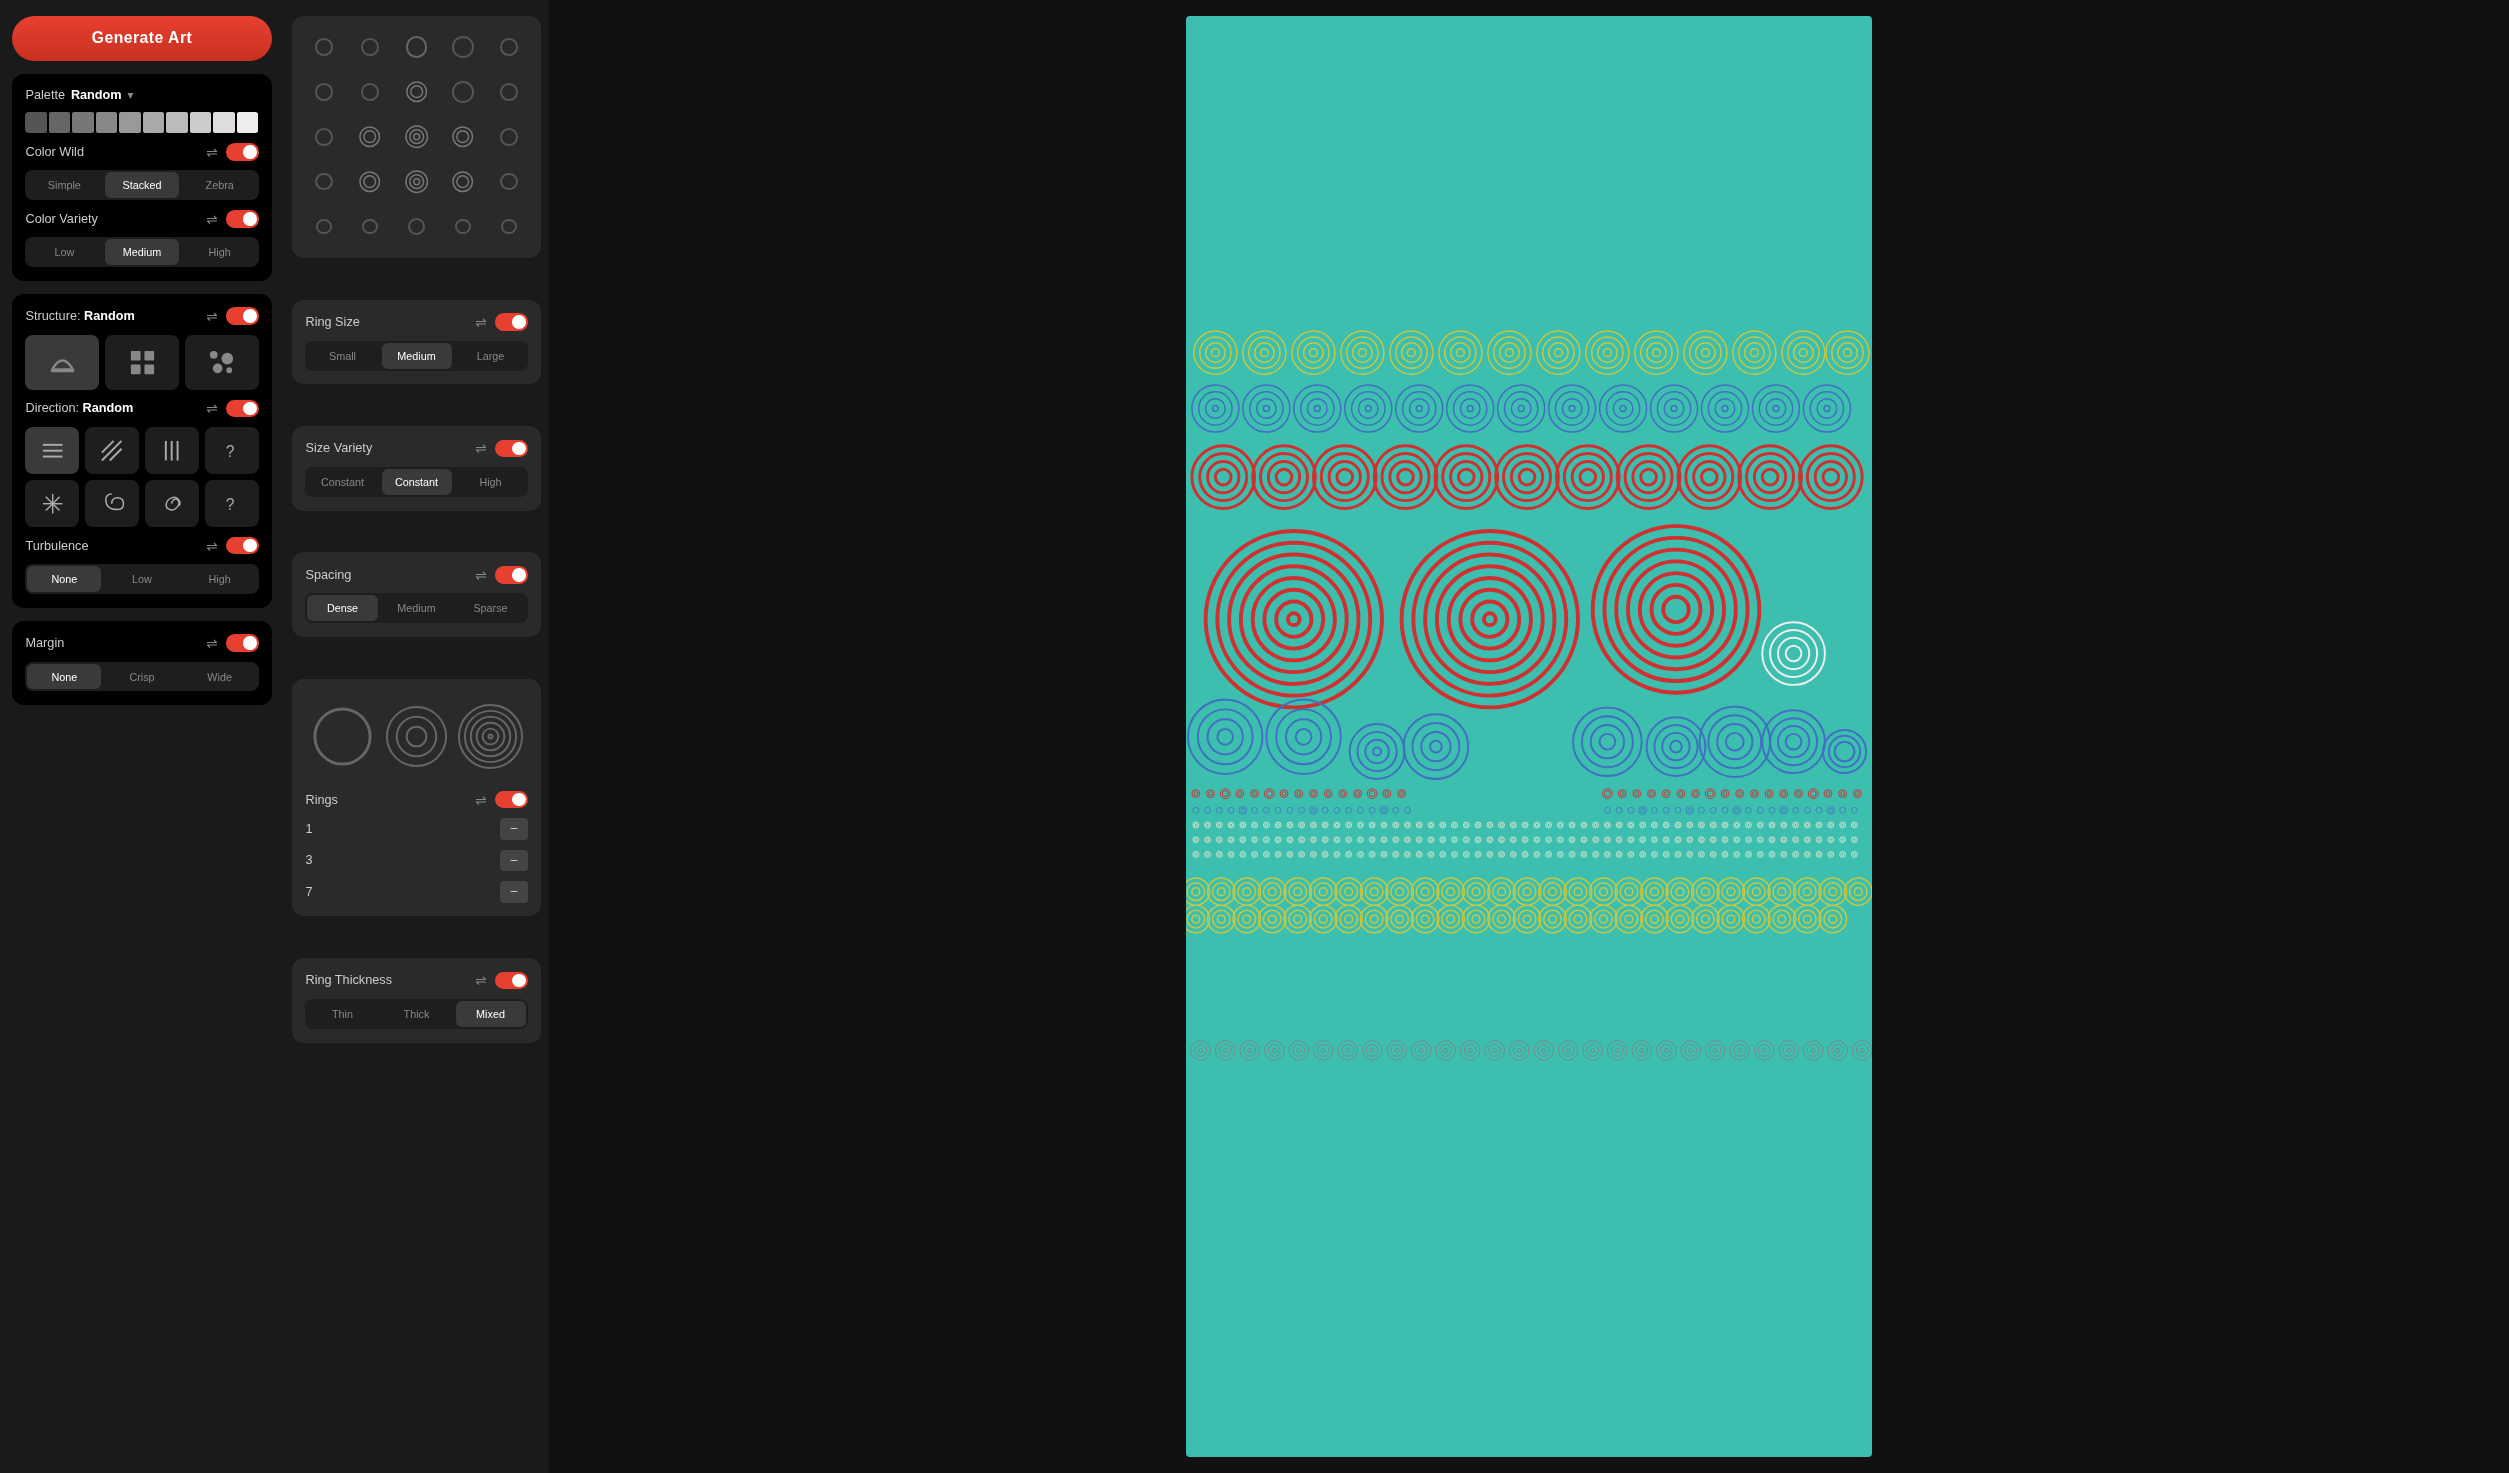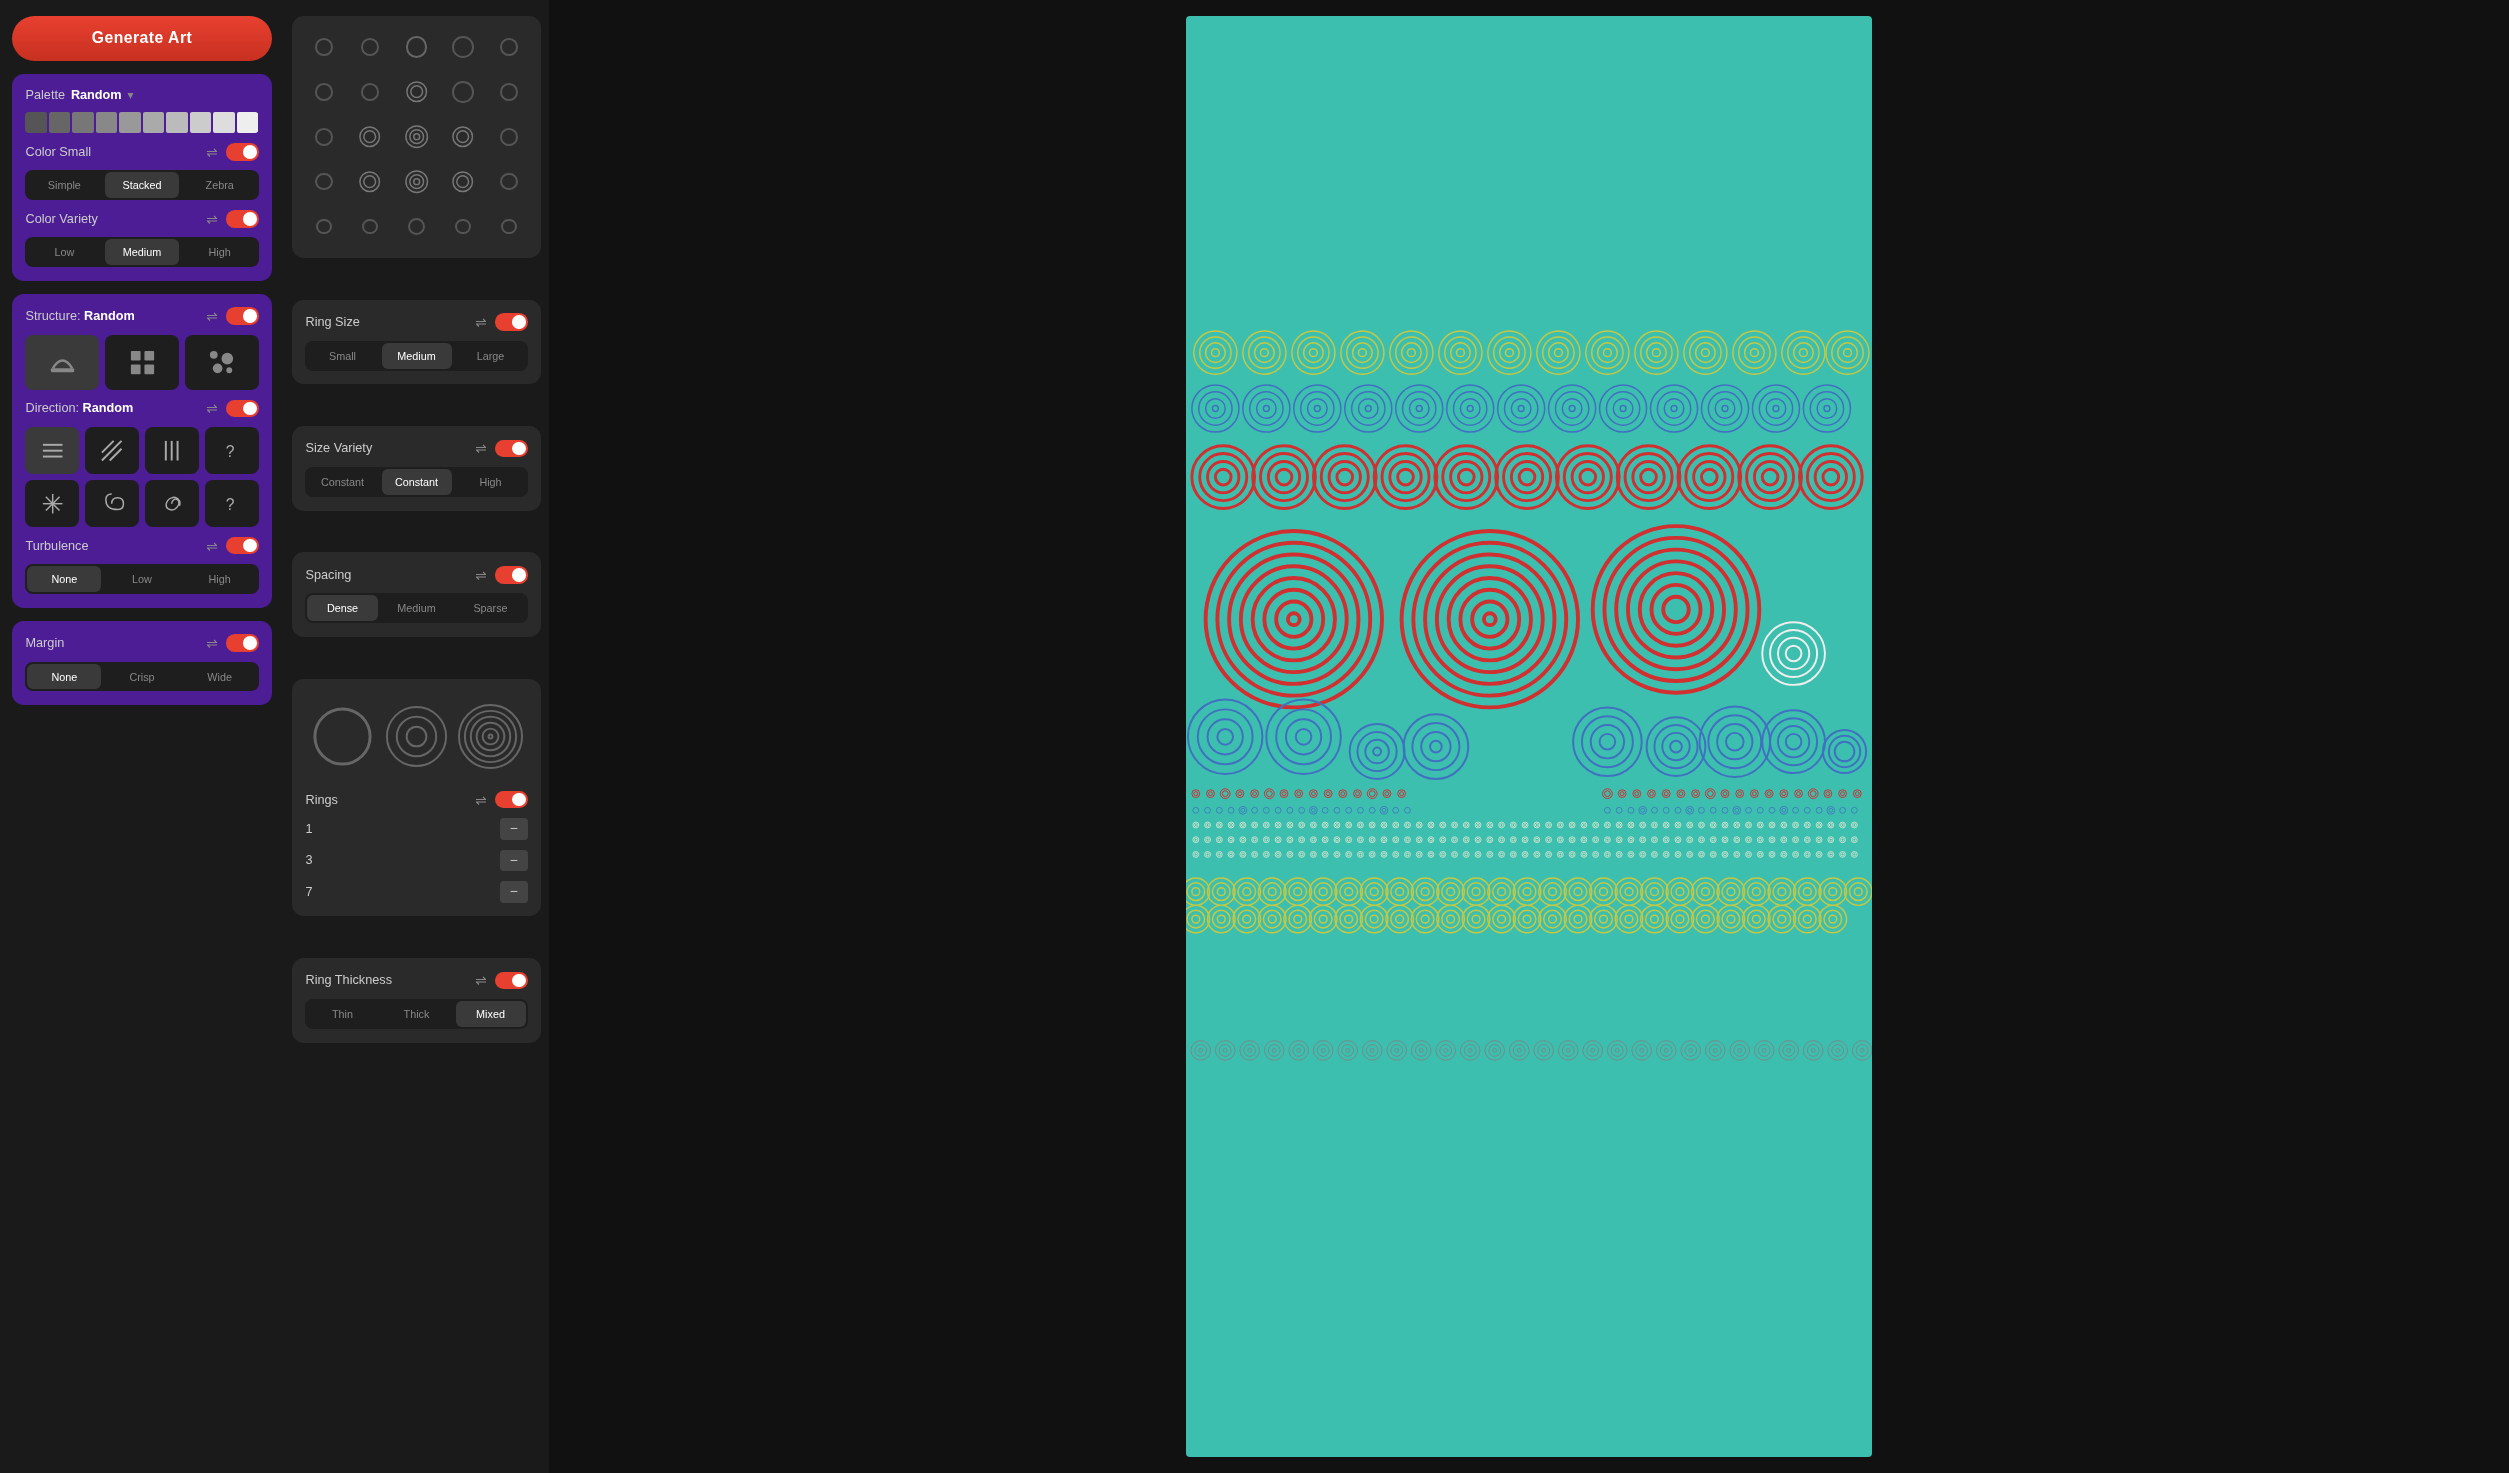--- a/index.html
+++ b/index.html
@@ -30,21 +30,21 @@
       border: none;
       border-radius: 29px;
       color: #fff;
       font-size: 15.7px;
       font-weight: 600;
       cursor: pointer;
       letter-spacing: 0.5px;
     }
 
     .card {
-      background: #4c1d95;
+      background: #000000;
       border-radius: 11.8px;
       padding: 13.7px;
       display: flex;
       flex-direction: column;
       gap: 9.8px;
     }
 
     .card-row {
       display: flex;
       align-items: center;
@@ -321,21 +321,21 @@
       <div class="palette-swatch" style="background:#888"></div>
       <div class="palette-swatch" style="background:#999"></div>
       <div class="palette-swatch" style="background:#aaa"></div>
       <div class="palette-swatch" style="background:#bbb"></div>
       <div class="palette-swatch" style="background:#ccc"></div>
       <div class="palette-swatch" style="background:#ddd"></div>
       <div class="palette-swatch" style="background:#eee"></div>
     </div>
 
     <div class="card-row">
-      <span class="card-label">Color Small</span>
+      <span class="card-label">Color Wild</span>
       <div class="row-controls">
         <span class="shuffle-icon">⇌</span>
         <div class="toggle"></div>
       </div>
     </div>
     <div class="option-group">
       <div class="option-btn">Simple</div>
       <div class="option-btn active">Stacked</div>
       <div class="option-btn">Zebra</div>
     </div>

